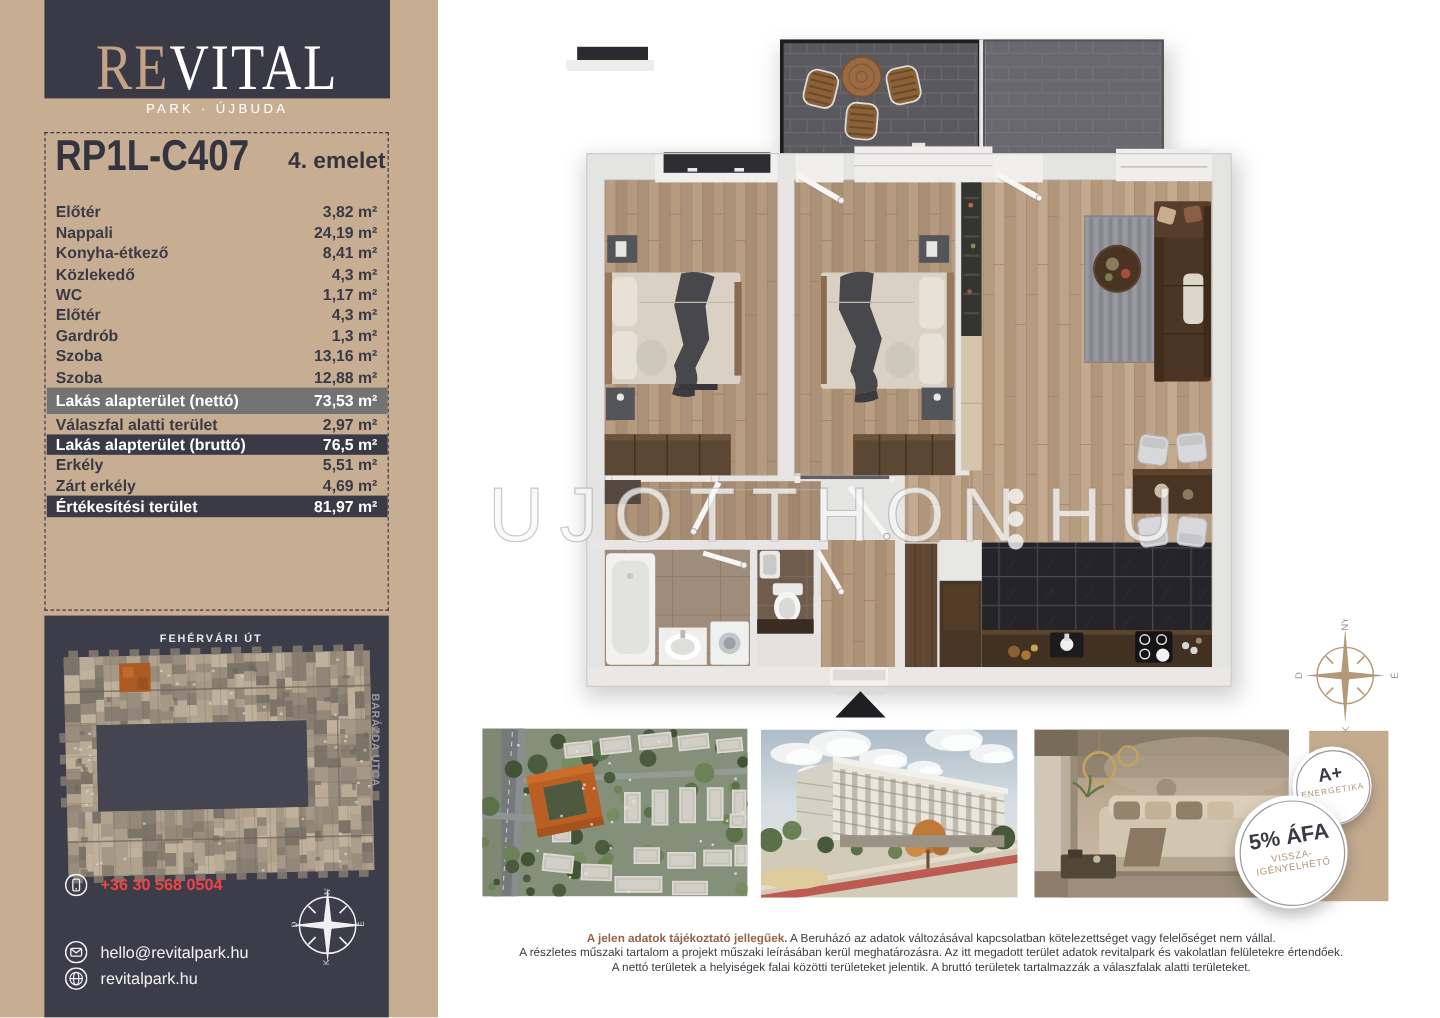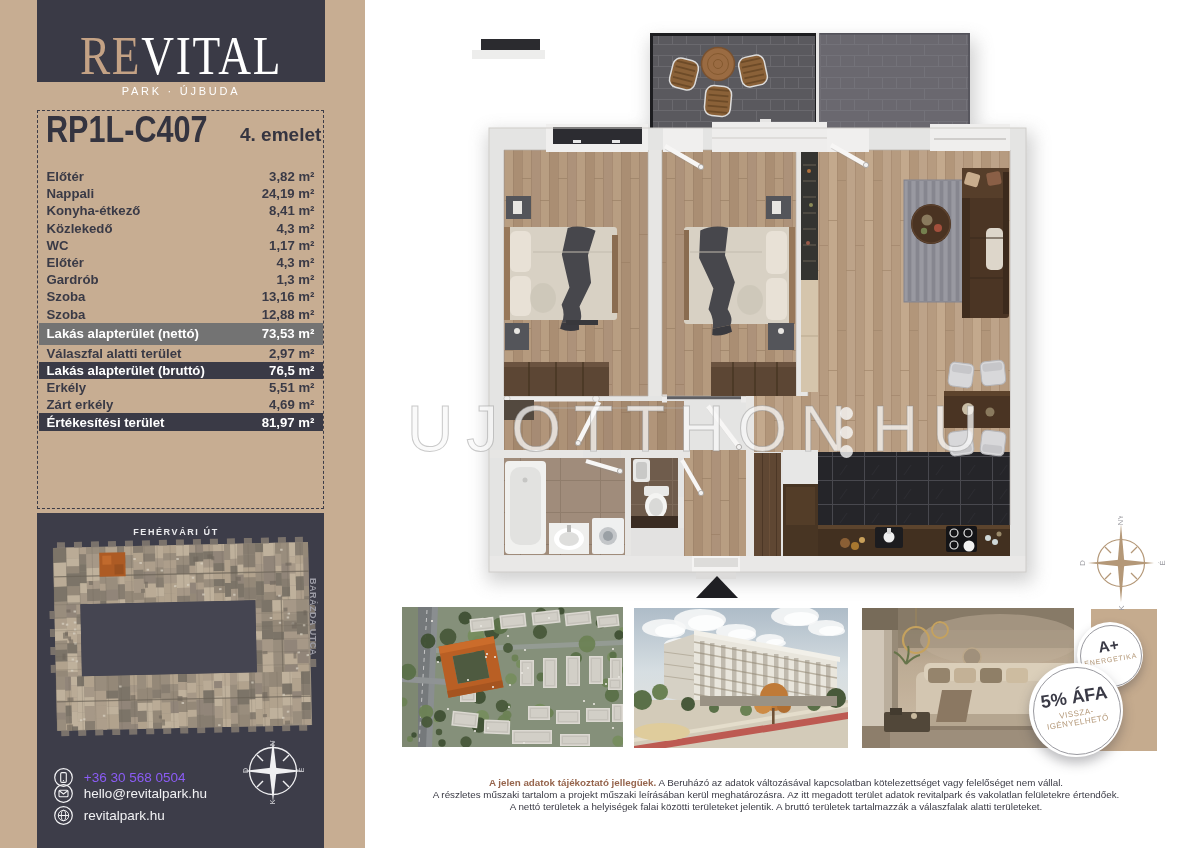--- a/index.html
+++ b/index.html
@@ -652,21 +652,21 @@
 <rect x="44" y="89" width="175" height="72" fill="#454551"></rect>
 
 <rect x="64" y="38" width="26" height="24" fill="#ad5b24"></rect>
 <rect x="67" y="41" width="9" height="9" fill="#c16a2d"></rect>
 <rect x="79" y="50" width="9" height="10" fill="#9a5120"></rect>
 </g>
 </svg>
 
 <div class="abs" style="left:304px;top:578px;width:14px;height:120px;color:#9b9ba5;font-size:9.5px;font-weight:bold;letter-spacing:1.5px;writing-mode:vertical-rl;text-orientation:sideways;letter-spacing:0.5px;font-size:9px;">BARÁZDA UTCA</div>
 
-<div class="abs" style="left:54px;top:768px;width:250px;color:#8b5cf6;font-size:13.5px;">
+<div class="abs" style="left:54px;top:728px;width:250px;color:#ef4444;font-size:13.5px;font-weight:bold;">
   <svg width="19" height="19" viewBox="0 0 19 19" style="vertical-align:middle;">
       <circle cx="9.5" cy="9.5" r="8.8" fill="none" stroke="#f2f2f4" stroke-width="1.2"></circle>
       <rect x="6.7" y="4.6" width="5.6" height="9.8" rx="1.2" fill="none" stroke="#f2f2f4" stroke-width="1.1"></rect>
       <circle cx="9.5" cy="12.6" r="0.7" fill="#f2f2f4"></circle>
     </svg>
   <span style="margin-left:7px;vertical-align:middle;">+36 30 568 0504</span>
 </div>
 
 <div class="abs" style="left:54px;top:784px;width:250px;color:#f2f2f4;font-size:13.5px;">
   <svg width="19" height="19" viewBox="0 0 19 19" style="vertical-align:middle;">

